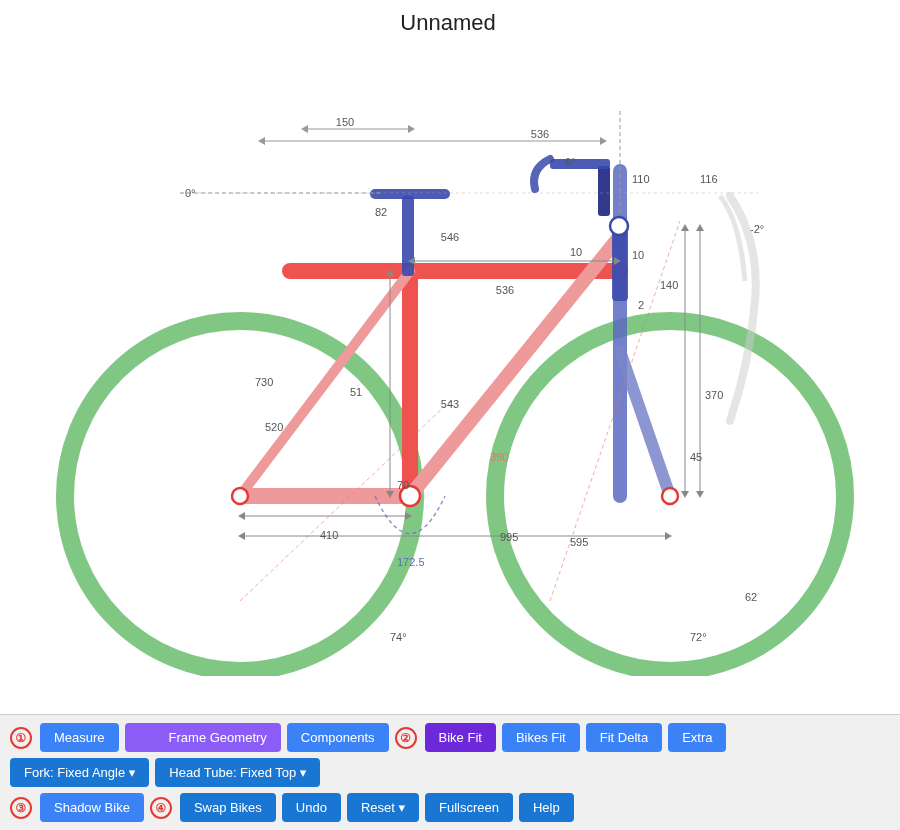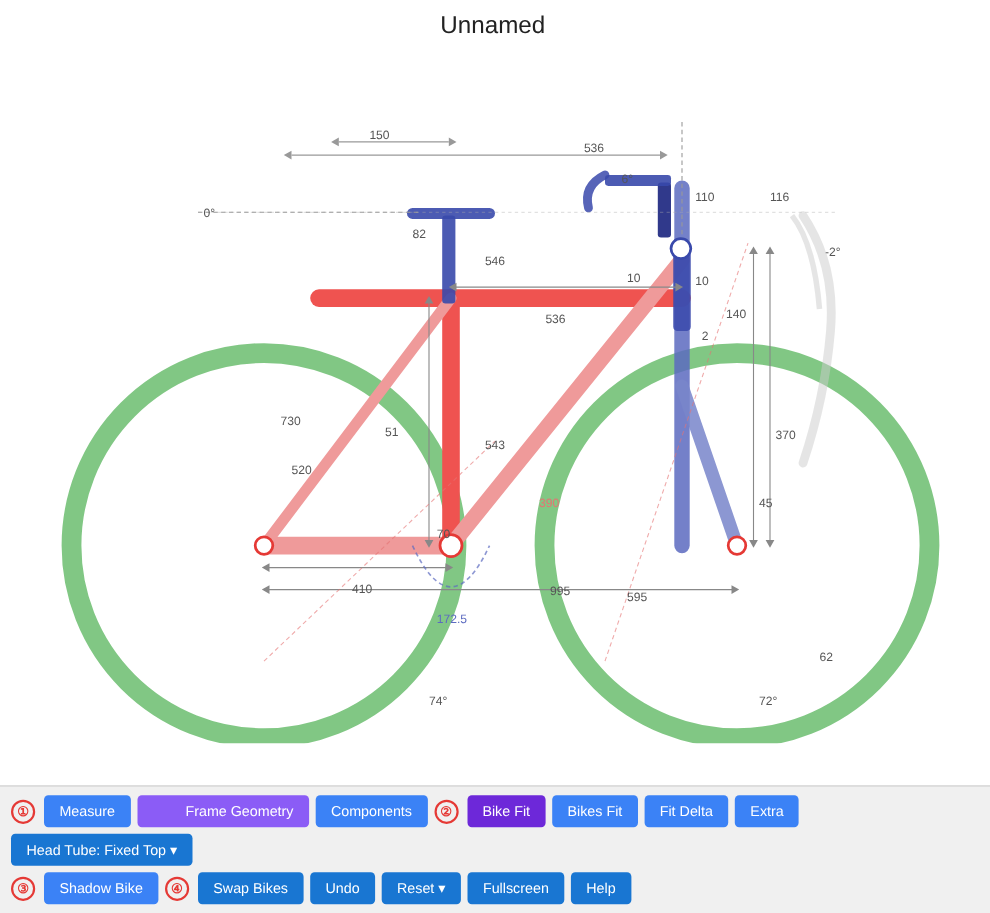--- a/index.html
+++ b/index.html
@@ -224,20 +224,21 @@
     <button class="btn btn-green">Frame Geometry</button>
     <button class="btn btn-red">Components</button>
     <span class="circle-badge">②</span>
     <button class="btn btn-teal">Bike Fit</button>
     <button class="btn btn-red">Bikes Fit</button>
     <button class="btn btn-red">Fit Delta</button>
     <button class="btn btn-red">Extra</button>
   </div>
 
   <div class="toolbar-row">
+    <button class="btn btn-blue">Fork: Fixed Angle ▾</button>
     <button class="btn btn-blue">Head Tube: Fixed Top ▾</button>
   </div>
 
   <div class="toolbar-row">
     <span class="circle-badge">③</span>
     <button class="btn btn-red">Shadow Bike</button>
     <span class="circle-badge">④</span>
     <button class="btn btn-blue">Swap Bikes</button>
     <button class="btn btn-blue">Undo</button>
     <button class="btn btn-blue">Reset ▾</button>

